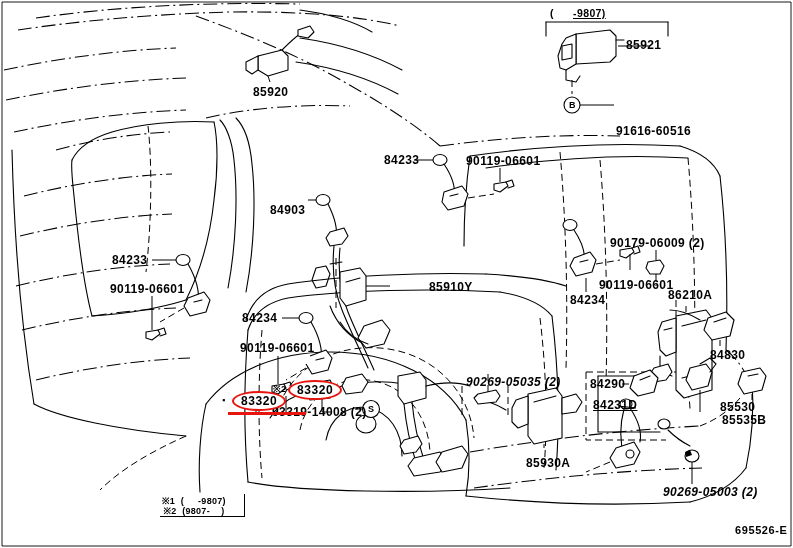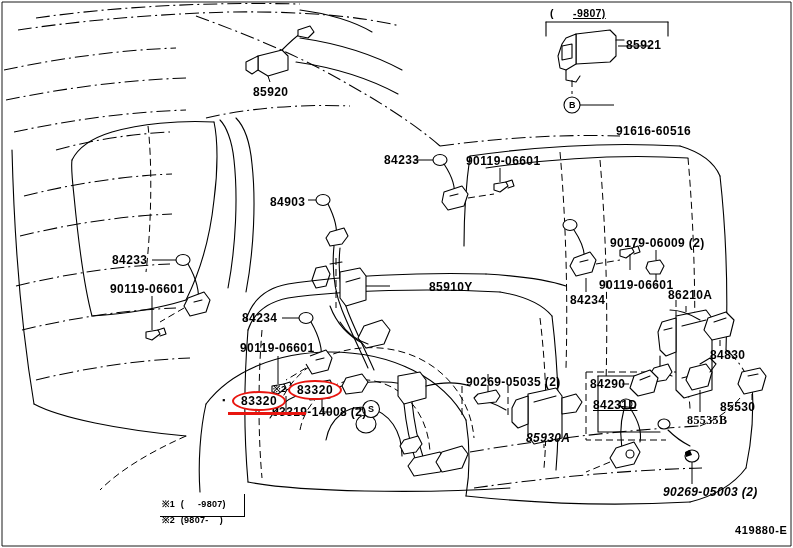--- a/index.html
+++ b/index.html
@@ -11,22 +11,22 @@
        font-size:12px;font-weight:700;letter-spacing:.4px;color:#000;
        white-space:nowrap;line-height:1;}
   .lbl.sm{font-size:10.5px;}
   .lbl.tiny{font-size:9px;}
   .lbl.code{font-size:11px;letter-spacing:.6px;}
   .hl{position:absolute;white-space:nowrap;font-size:12px;font-weight:700;
       letter-spacing:.6px;color:#000;line-height:1;
       padding:2px 7px;border:2.2px solid #e8150f;border-radius:50%;
       background:#fff;}
   .hlbar{position:absolute;background:#e8150f;height:3px;}
-  .fnbox{position:absolute;font-size:9px;font-weight:700;line-height:16px;
-         white-space:pre;letter-spacing:.3px;}
+  .fnbox{position:absolute;font-size:9px;font-weight:700;line-height:10px;
+         white-space:pre;letter-spacing:.3px;text-align:center;}
 </style>
 </head>
 <body>
 
 <div id="stage">
 
   <svg id="art" viewBox="0 0 793 548">
     <defs>
       <style>
         .s{fill:none;stroke:#000;stroke-width:1.1;stroke-linecap:round;stroke-linejoin:round;}
@@ -351,48 +351,48 @@
   <div class="lbl sm" style="left:573px;top:8px;text-decoration:underline;">-9807)</div>
   <div class="lbl" style="left:626px;top:39px;text-align:right;">85921</div>
   <div class="lbl" style="left:616px;top:79px;margin-top:46px;">91616-60516</div>
   <div class="lbl tiny" style="left:569px;top:101px;">B</div>
 
   <div class="lbl tiny" style="left:368px;top:405px;">S</div>
 
   <div class="lbl" style="left:253px;top:86px;">85920</div>
   <div class="lbl" style="left:384px;top:154px;">84233</div>
   <div class="lbl" style="left:466px;top:155px;">90119-06601</div>
-  <div class="lbl" style="left:270px;top:196px;">84903</div>
+  <div class="lbl" style="left:270px;top:204px;">84903</div>
   <div class="lbl" style="left:112px;top:254px;">84233</div>
   <div class="lbl" style="left:110px;top:283px;">90119-06601</div>
   <div class="lbl" style="left:242px;top:312px;">84234</div>
   <div class="lbl" style="left:240px;top:342px;">90119-06601</div>
   <div class="lbl" style="left:393px;top:281px;padding-left:36px;">85910Y</div>
   <div class="lbl" style="left:610px;top:237px;">90179-06009 (2)</div>
   <div class="lbl" style="left:599px;top:279px;">90119-06601</div>
   <div class="lbl" style="left:570px;top:294px;">84234</div>
   <div class="lbl" style="left:668px;top:289px;">86210A</div>
   <div class="lbl" style="left:710px;top:349px;">84830</div>
-  <div class="lbl" style="left:466px;top:376px;">90269-05035 (2)</div>
+  <div class="lbl" style="left:466px;top:376px;font-style:italic;">90269-05035 (2)</div>
   <div class="lbl" style="left:590px;top:378px;text-align:center;">84290</div>
   <div class="lbl" style="left:593px;top:399px;text-decoration:underline;">84231D</div>
   <div class="lbl" style="left:720px;top:401px;">85530</div>
-  <div class="lbl" style="left:687px;top:414px;font-family:Liberation Serif, serif;">85535B</div>
-  <div class="lbl" style="left:526px;top:432px;font-style:italic;">85930A</div>
+  <div class="lbl" style="left:722px;top:414px;">85535B</div>
+  <div class="lbl" style="left:526px;top:457px;">85930A</div>
   <div class="lbl" style="left:272px;top:406px;">93319-14008 (2)</div>
   <div class="lbl" style="left:663px;top:486px;font-style:italic;">90269-05003 (2)</div>
 
   <div class="lbl tiny" style="left:273px;top:385px;">※2</div>
   <div class="hl" style="left:288px;top:380px;">83320</div>
 
   <div class="lbl tiny" style="left:222px;top:396px;">▪</div>
   <div class="hl" style="left:232px;top:391px;">83320</div>
 
   <div class="hlbar" style="left:228px;top:412px;width:78px;"></div>
 
   <div class="fnbox" style="left:162px;top:496px;">※1  (     -9807)
 ※2  (9807-    )</div>
   <div style="position:absolute;left:160px;top:494px;width:84px;height:22px;
               border-right:1.2px solid #000;border-bottom:1.2px solid #000;"></div>
 
-  <div class="lbl code" style="left:735px;top:525px;">419880-E</div>
+  <div class="lbl code" style="left:735px;top:525px;">695526-E</div>
 
 </div>
 
 </body></html>

